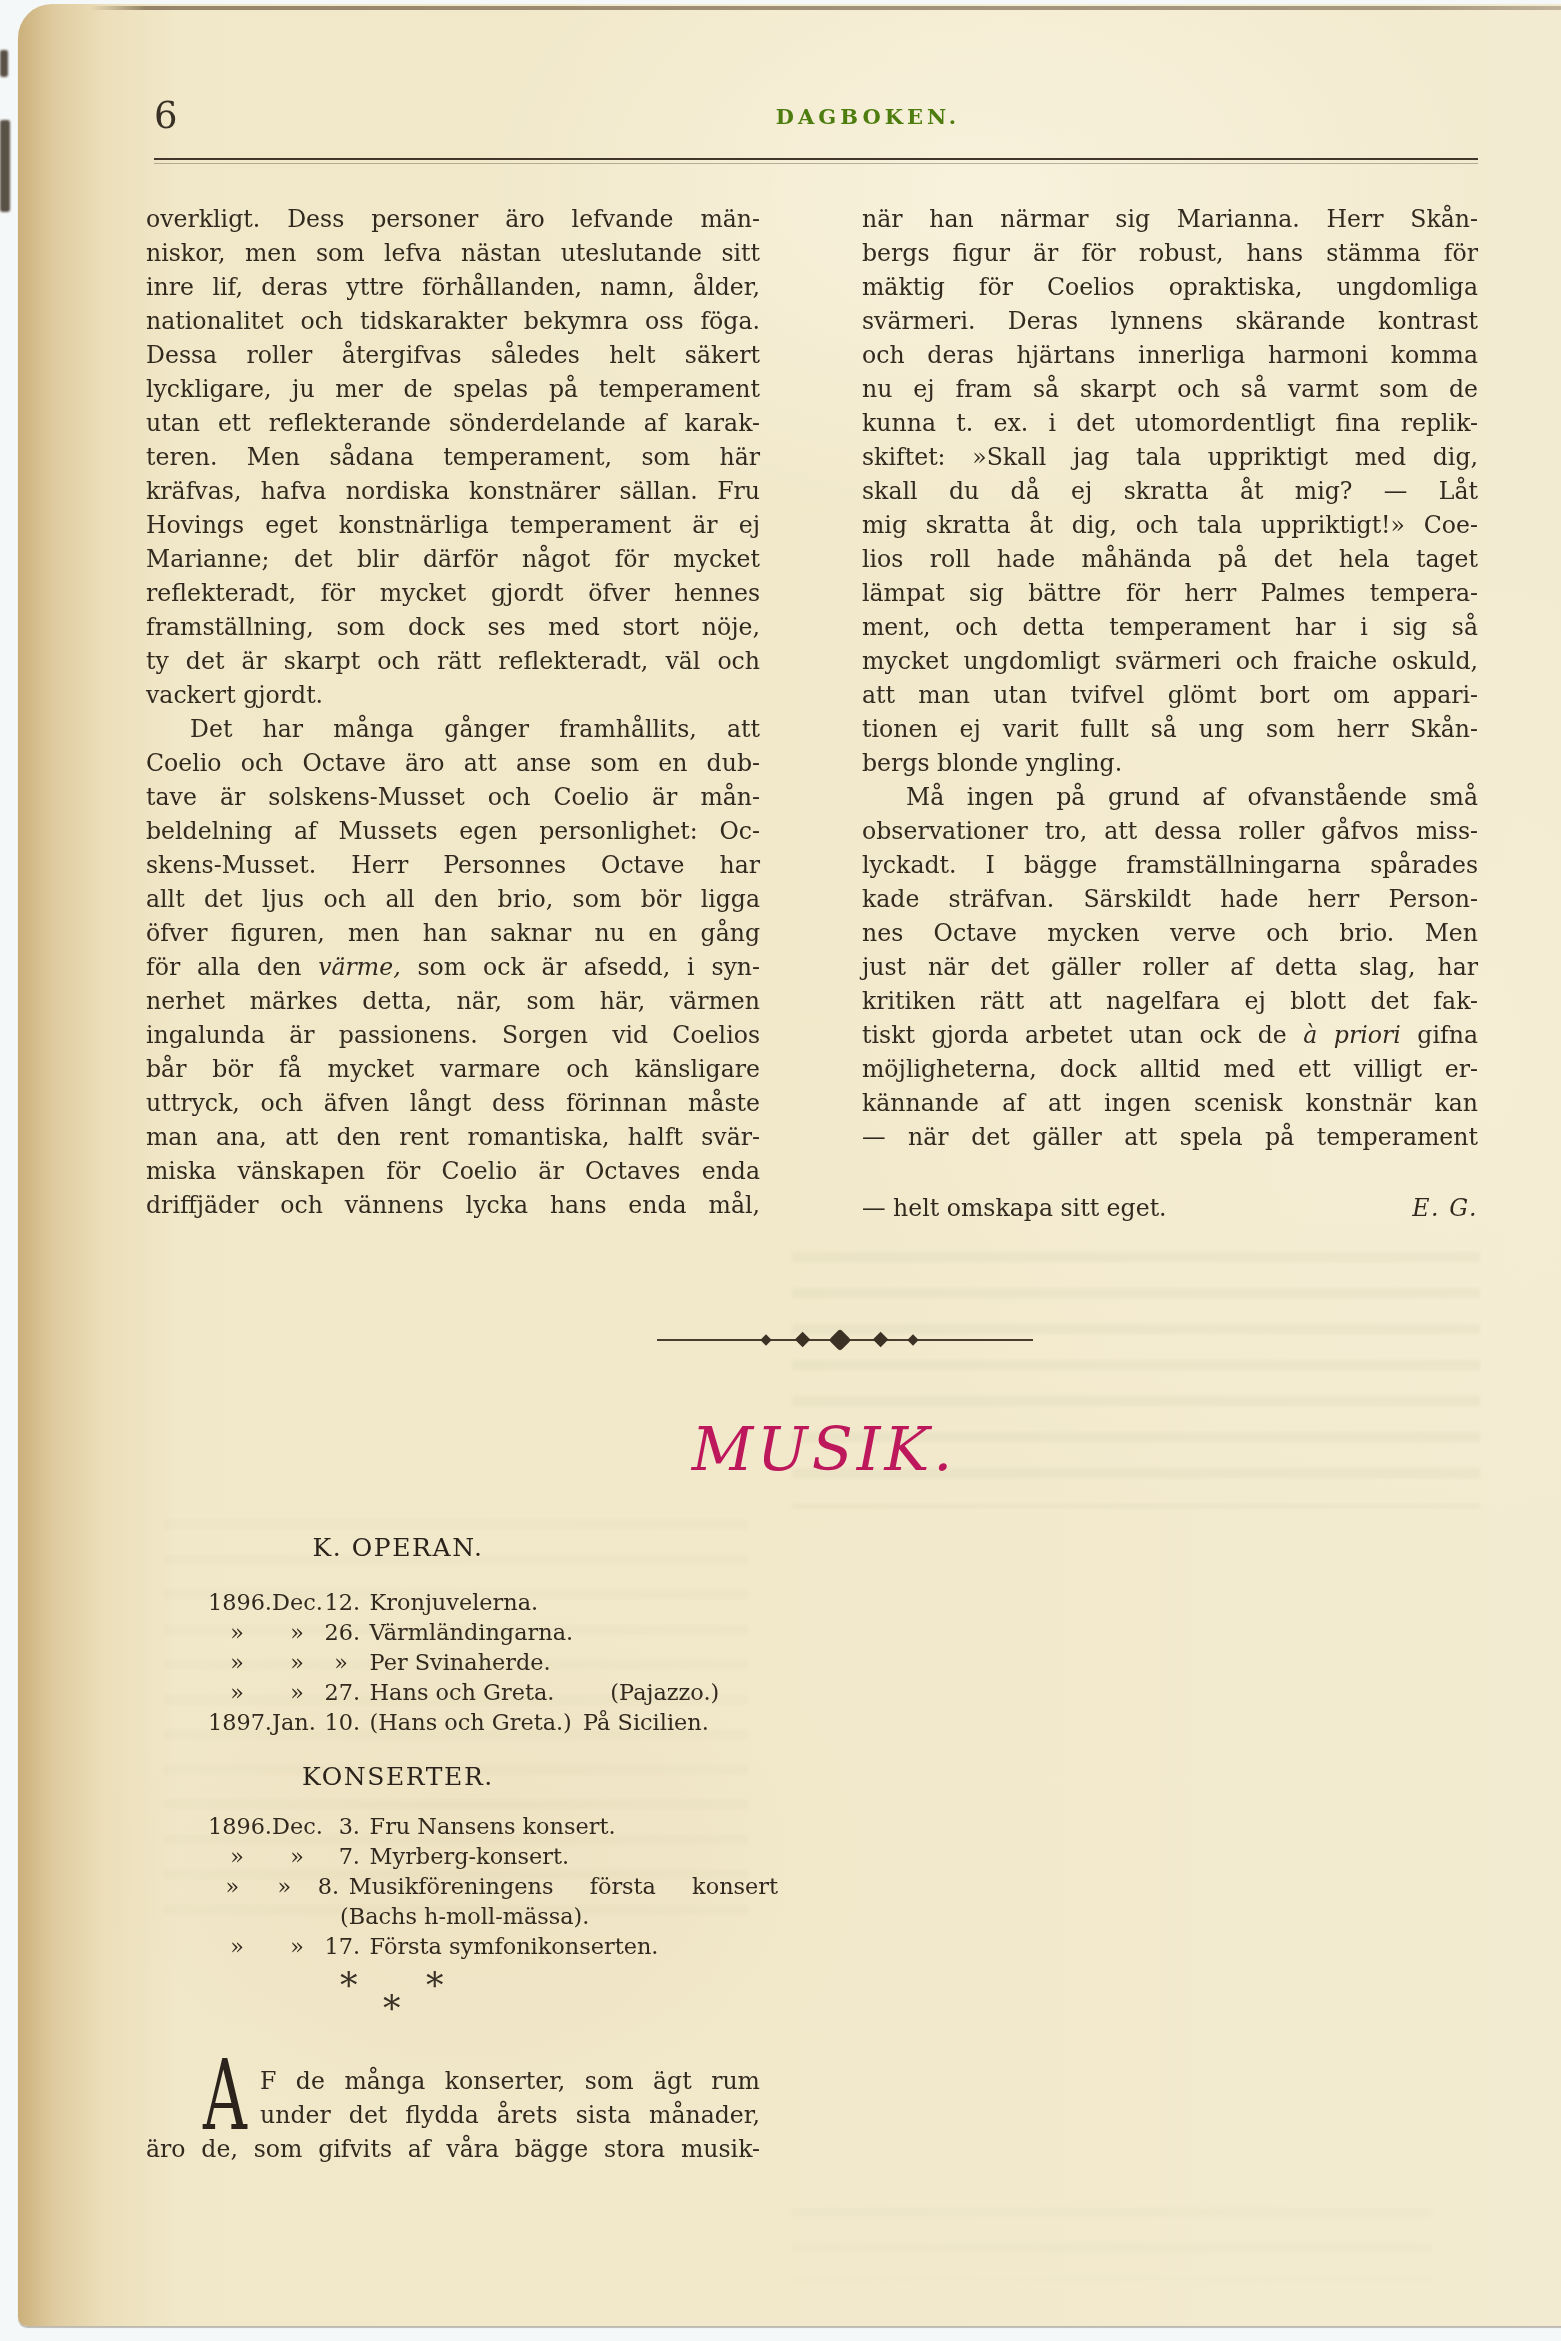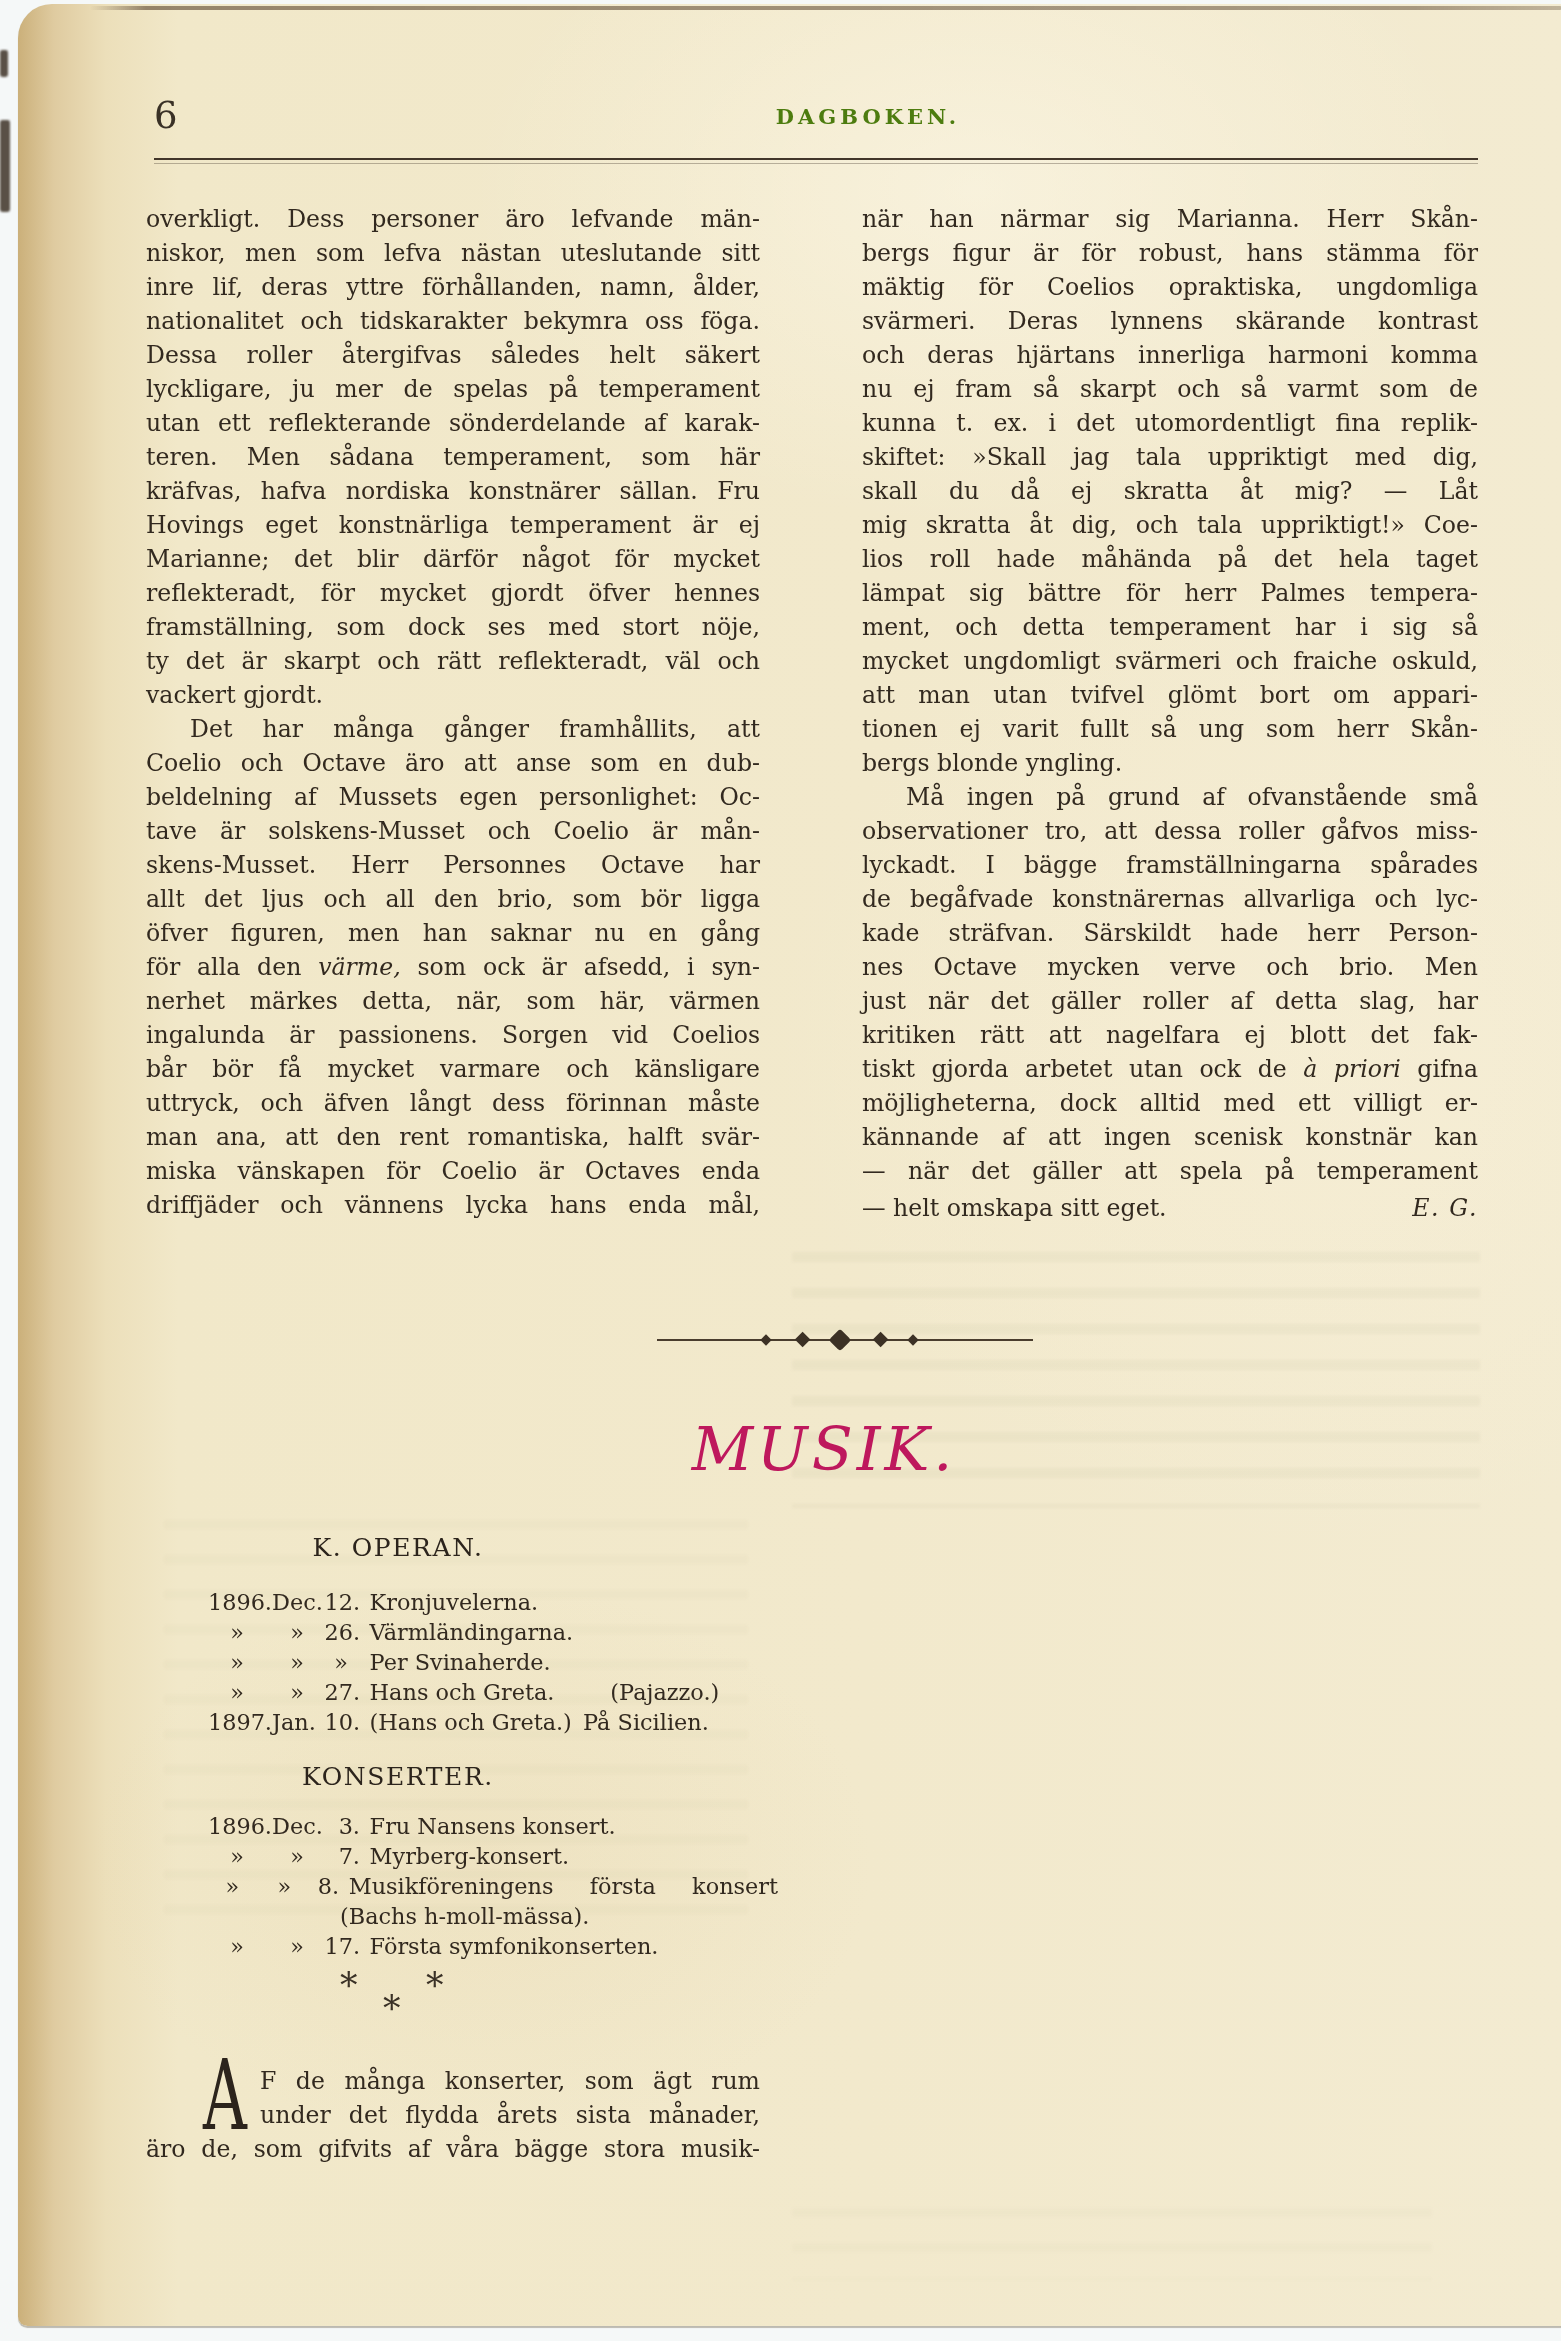--- a/index.html
+++ b/index.html
@@ -129,22 +129,22 @@
     <div class="jline"><span>teren. Men sådana temperament, som här</span></div>
     <div class="jline"><span>kräfvas, hafva nordiska konstnärer sällan. Fru</span></div>
     <div class="jline"><span>Hovings eget konstnärliga temperament är ej</span></div>
     <div class="jline"><span>Marianne; det blir därför något för mycket</span></div>
     <div class="jline"><span>reflekteradt, för mycket gjordt öfver hennes</span></div>
     <div class="jline"><span>framställning, som dock ses med stort nöje,</span></div>
     <div class="jline"><span>ty det är skarpt och rätt reflekteradt, väl och</span></div>
     <div class="jline end"><span>vackert gjordt.</span></div>
     <div class="jline ind"><span>Det har många gånger framhållits, att</span></div>
     <div class="jline"><span>Coelio och Octave äro att anse som en dub-</span></div>
+    <div class="jline"><span>tave är solskens-Musset och Coelio är mån-</span></div>
     <div class="jline"><span>beldelning af Mussets egen personlighet: Oc-</span></div>
-    <div class="jline"><span>tave är solskens-Musset och Coelio är mån-</span></div>
     <div class="jline"><span>skens-Musset. Herr Personnes Octave har</span></div>
     <div class="jline"><span>allt det ljus och all den brio, som bör ligga</span></div>
     <div class="jline"><span>öfver figuren, men han saknar nu en gång</span></div>
     <div class="jline"><span>för alla den </span><i>värme,</i><span> som ock är afsedd, i syn-</span></div>
     <div class="jline"><span>nerhet märkes detta, när, som här, värmen</span></div>
     <div class="jline"><span>ingalunda är passionens. Sorgen vid Coelios</span></div>
     <div class="jline"><span>bår bör få mycket varmare och känsligare</span></div>
     <div class="jline"><span>uttryck, och äfven långt dess förinnan måste</span></div>
     <div class="jline"><span>man ana, att den rent romantiska, halft svär-</span></div>
     <div class="jline"><span>miska vänskapen för Coelio är Octaves enda</span></div>
@@ -164,21 +164,20 @@
     <div class="jline"><span>lios roll hade måhända på det hela taget</span></div>
     <div class="jline"><span>lämpat sig bättre för herr Palmes tempera-</span></div>
     <div class="jline"><span>ment, och detta temperament har i sig så</span></div>
     <div class="jline"><span>mycket ungdomligt svärmeri och fraiche oskuld,</span></div>
     <div class="jline"><span>att man utan tvifvel glömt bort om appari-</span></div>
     <div class="jline"><span>tionen ej varit fullt så ung som herr Skån-</span></div>
     <div class="jline end"><span>bergs blonde yngling.</span></div>
     <div class="jline ind"><span>Må ingen på grund af ofvanstående små</span></div>
     <div class="jline"><span>observationer tro, att dessa roller gåfvos miss-</span></div>
     <div class="jline"><span>lyckadt.  I bägge framställningarna spårades</span></div>
-    <div class="jline"><span>de begåfvade konstnärernas allvarliga och lyc-</span></div>
     <div class="jline"><span>kade sträfvan.  Särskildt hade herr Person-</span></div>
     <div class="jline"><span>nes Octave mycken verve och brio.  Men</span></div>
     <div class="jline"><span>just när det gäller roller af detta slag, har</span></div>
     <div class="jline"><span>kritiken rätt att nagelfara ej blott det fak-</span></div>
     <div class="jline"><span>tiskt gjorda arbetet utan ock de </span><i>à priori</i><span> gifna</span></div>
     <div class="jline"><span>möjligheterna, dock alltid med ett villigt er-</span></div>
     <div class="jline"><span>kännande af att ingen scenisk konstnär kan</span></div>
     <div class="jline"><span>— när det gäller att spela på temperament</span></div>
   </div>
 <div class="sigline">

